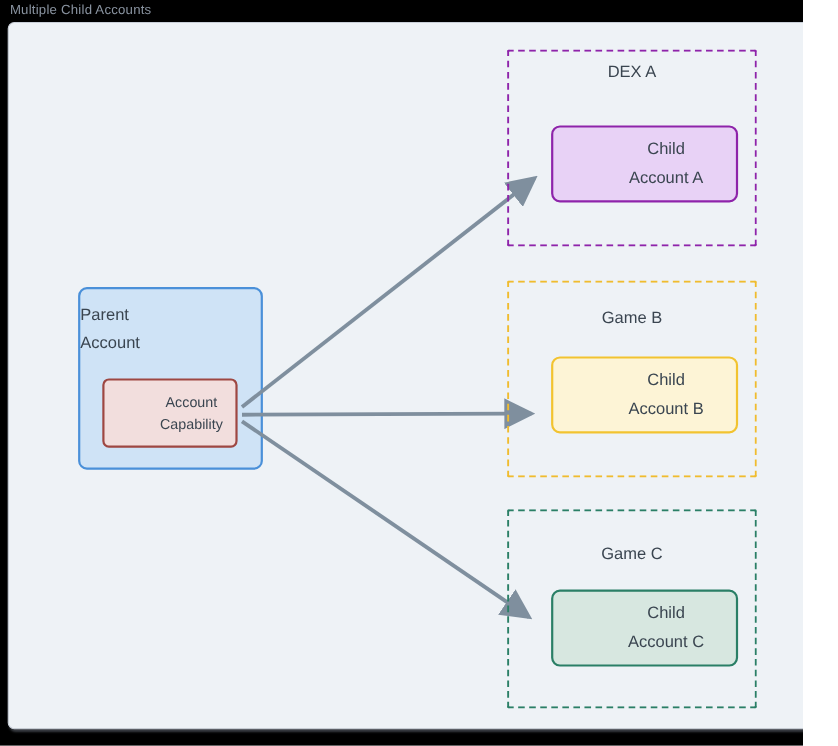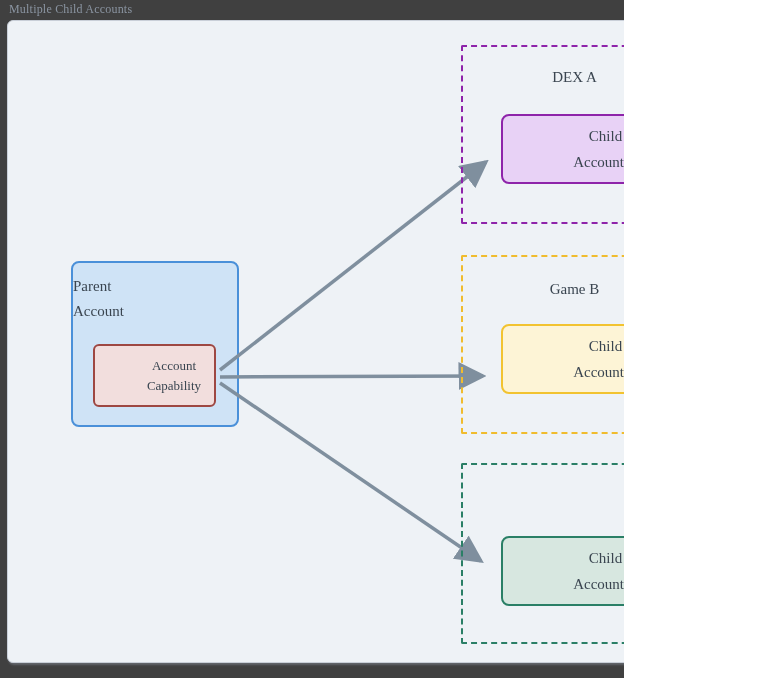--- a/index.html
+++ b/index.html
@@ -6,38 +6,38 @@
     --panel-bg:#eef2f6; --panel-border:#c9cfd8; --title-text:#8a94a1; --text:#3a4550;
     --arrow:#7f8f9e; --parent-bg:#cfe3f6; --parent-border:#4a90d9;
     --capability-bg:#f2dedd; --capability-border:#9e4742;
     --purple-border:#8e24aa; --purple-bg:#e8d2f6;
     --amber-border:#f0bc2e; --amber-child-border:#f2c330; --amber-bg:#fdf4d6;
     --green-border:#2a7f66; --green-bg:#d7e7e0;
   }
   *{box-sizing:border-box;margin:0;padding:0;}
   html,body{background:#ffffff;}
   body{font-family:"Liberation Sans",sans-serif;color:var(--text);}
-  .stage{position:relative;width:624px;height:678px;background:#404040;overflow:hidden;font-family:Liberation Serif, serif;}
+  .stage{position:relative;width:730px;height:678px;background:#000000;overflow:hidden;}
   .page-title{position:absolute;left:9px;top:2px;font-size:12px;color:var(--title-text);letter-spacing:.2px;}
   .panel{position:absolute;left:7px;top:20px;width:745px;height:643px;background:var(--panel-bg);
          border:1.5px solid var(--panel-border);border-radius:6px;
          box-shadow:1.5px 2px 2px rgba(160,170,185,.35);}
   .node{position:absolute;display:flex;align-items:center;justify-content:center;text-align:center;padding-left:39px;}
   .ml{white-space:pre-line;}
   .parent-box{left:63px;top:240px;width:168px;height:166px;background:var(--parent-bg);
               border:2px solid var(--parent-border);border-radius:8px;}
   .parent-label{position:absolute;left:0;right:0;top:11px;font-size:15px;line-height:25px;text-align:left;}
   .capability-box{left:85px;top:323px;width:123px;height:63px;background:var(--capability-bg);
                   border:2px solid var(--capability-border);border-radius:6px;
                   font-size:13px;line-height:20px;}
   .group{position:absolute;left:453px;width:227px;height:179px;border:2px dashed #999;border-radius:2px;}
   .group-title{position:absolute;left:0;right:0;text-align:center;font-size:15px;}
   .child-box{left:38px;width:170px;height:70px;border-radius:8px;font-size:15px;line-height:26px;}
   .group-a{top:24px;border-color:var(--purple-border);}
-  .group-a .group-title{top:22px;}
+  .group-a .group-title{top:10px;}
   .group-a .child-box{top:67px;background:var(--purple-bg);border:2px solid var(--purple-border);}
   .group-b{top:234px;border-color:var(--amber-border);}
   .group-b .group-title{top:24px;}
   .group-b .child-box{top:67px;background:var(--amber-bg);border:2px solid var(--amber-child-border);}
   .group-c{top:442px;height:181px;border-color:var(--green-border);}
   .group-c .group-title{top:30px;}
   .group-c .child-box{top:71px;background:var(--green-bg);border:2px solid var(--green-border);}
   .arrows{position:absolute;left:0;top:0;width:745px;height:643px;pointer-events:none;}
   .arrows line{stroke:var(--arrow);stroke-width:3.5;}
   .arrows .head{fill:var(--arrow);}
@@ -74,18 +74,19 @@
 Account A</div>
     </div>
 
     <div class="group group-b">
       <div class="group-title">Game B</div>
       <div class="node child-box ml">Child
 Account B</div>
     </div>
 
     <div class="group group-c">
+      <div class="group-title">Game C</div>
       <div class="node child-box ml">Child
 Account C</div>
     </div>
 
   </div>
 </div>
 
 </body></html>

